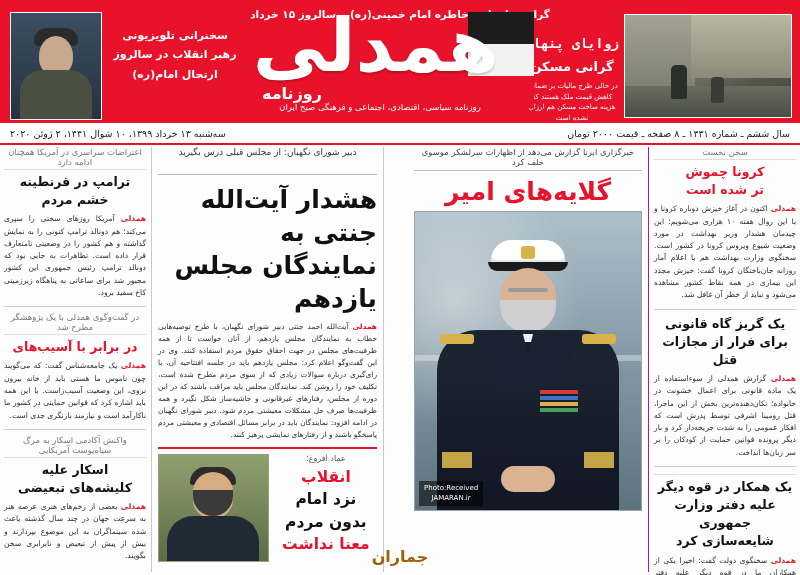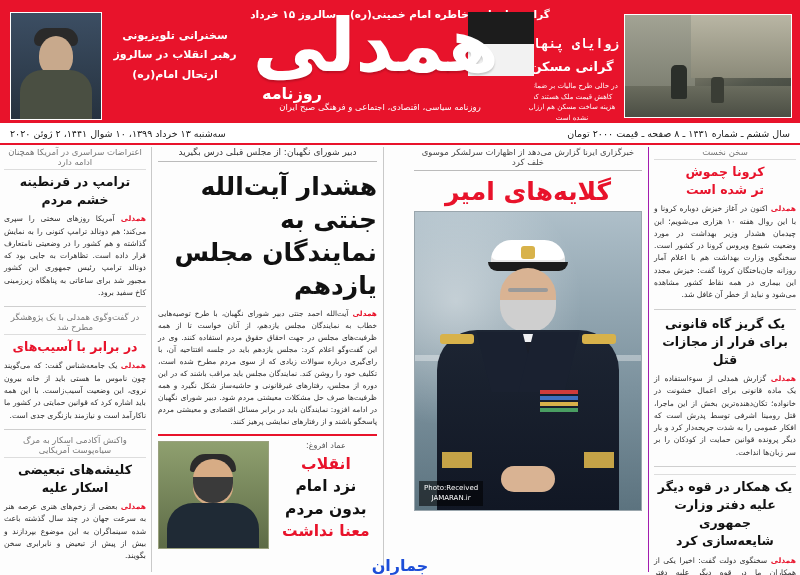--- a/index.html
+++ b/index.html
@@ -192,21 +192,21 @@
   .body-text {
     font-size: 7.6px; color: #2b2b2b; line-height: 1.62;
     text-align: justify; margin-top: 4px;
   }
   .lead-in { color: #e8132b; font-weight: bold; }
   .rule { border-top: 1px solid #cfcfcf; margin: 7px 0 5px; }
 
   
   .center-kicker {
     font-size: 9px; color: #333; text-align: center;
-    border-bottom: 1px solid #bbb; padding-bottom: 4px;
+    border-bottom: 1px solid #bbb; padding-bottom: 17px;
   }
   .center-head {
     font-size: 25px; font-weight: bold; color: #111;
     text-align: right; line-height: 1.32; margin: 8px 0 6px;
   }
 
   
   .mr-kicker {
     font-size: 8.5px; color: #444; text-align: center;
     border-bottom: 1px solid #bbb; padding-bottom: 3px;
@@ -304,23 +304,23 @@
     background:#2b2b2b; border-radius:22px 22px 4px 4px; }
   .qp-beard { position:absolute; left:50%; top:33%; transform:translateX(-50%); width:40px; height:26px;
     background:#3a3a3a; border-radius:0 0 20px 20px; }
   .qp-body { position:absolute; left:50%; bottom:0; transform:translateX(-50%); width:92px; height:42%;
     background:#1f2a35; border-radius:26px 26px 0 0; }
 
   
   .item-title-red { font-size: 12.5px; }
   .item-title-black { font-size: 12.5px; }
   .jomhoor {
-    position: absolute; left: 0; bottom: 0;
+    position: absolute; left: 0; bottom: 9px;
     width: 100%; text-align: center;
-    font-size: 16px; color: #1d4ed8; font-weight: bold;
+    font-size: 16px; color: #a16207; font-weight: bold;
     letter-spacing: 2px;
   }
 </style>
 </head>
 <body>
 
 <div class="page">
 
   <div class="masthead">
 
@@ -491,22 +491,22 @@
         <div class="body-text">
           <span class="lead-in">همدلی</span>
           <span>یک جامعه‌شناس گفت: که می‌گویند چون ناموس ما هستی باید از خانه بیرون نروی، این وضعیت آسیب‌زاست. با این همه باید اشاره کرد که قوانین حمایتی در کشور ما ناکارآمد است و نیازمند بازنگری جدی است.</span>
         </div>
       </div>
 
       <div class="rule"></div>
 
       <div>
         <div class="kicker">واکنش آکادمی اسکار به مرگ سیاه‌پوست آمریکایی</div>
+        <div class="hl-black item-title-black">اسکار علیه</div>
         <div class="hl-black item-title-black">کلیشه‌های تبعیضی</div>
-        <div class="hl-black item-title-black">اسکار علیه</div>
         <div class="body-text">
           <span class="lead-in">همدلی</span>
           <span>بعضی از زخم‌های هنری عرصه هنر به سرعت جهان در چند سال گذشته باعث شده سینماگران به این موضوع بپردازند و بیش از پیش از تبعیض و نابرابری سخن بگویند.</span>
         </div>
       </div>
     </div>
 
     <div class="jomhoor">جماران</div>
   </div>
 

